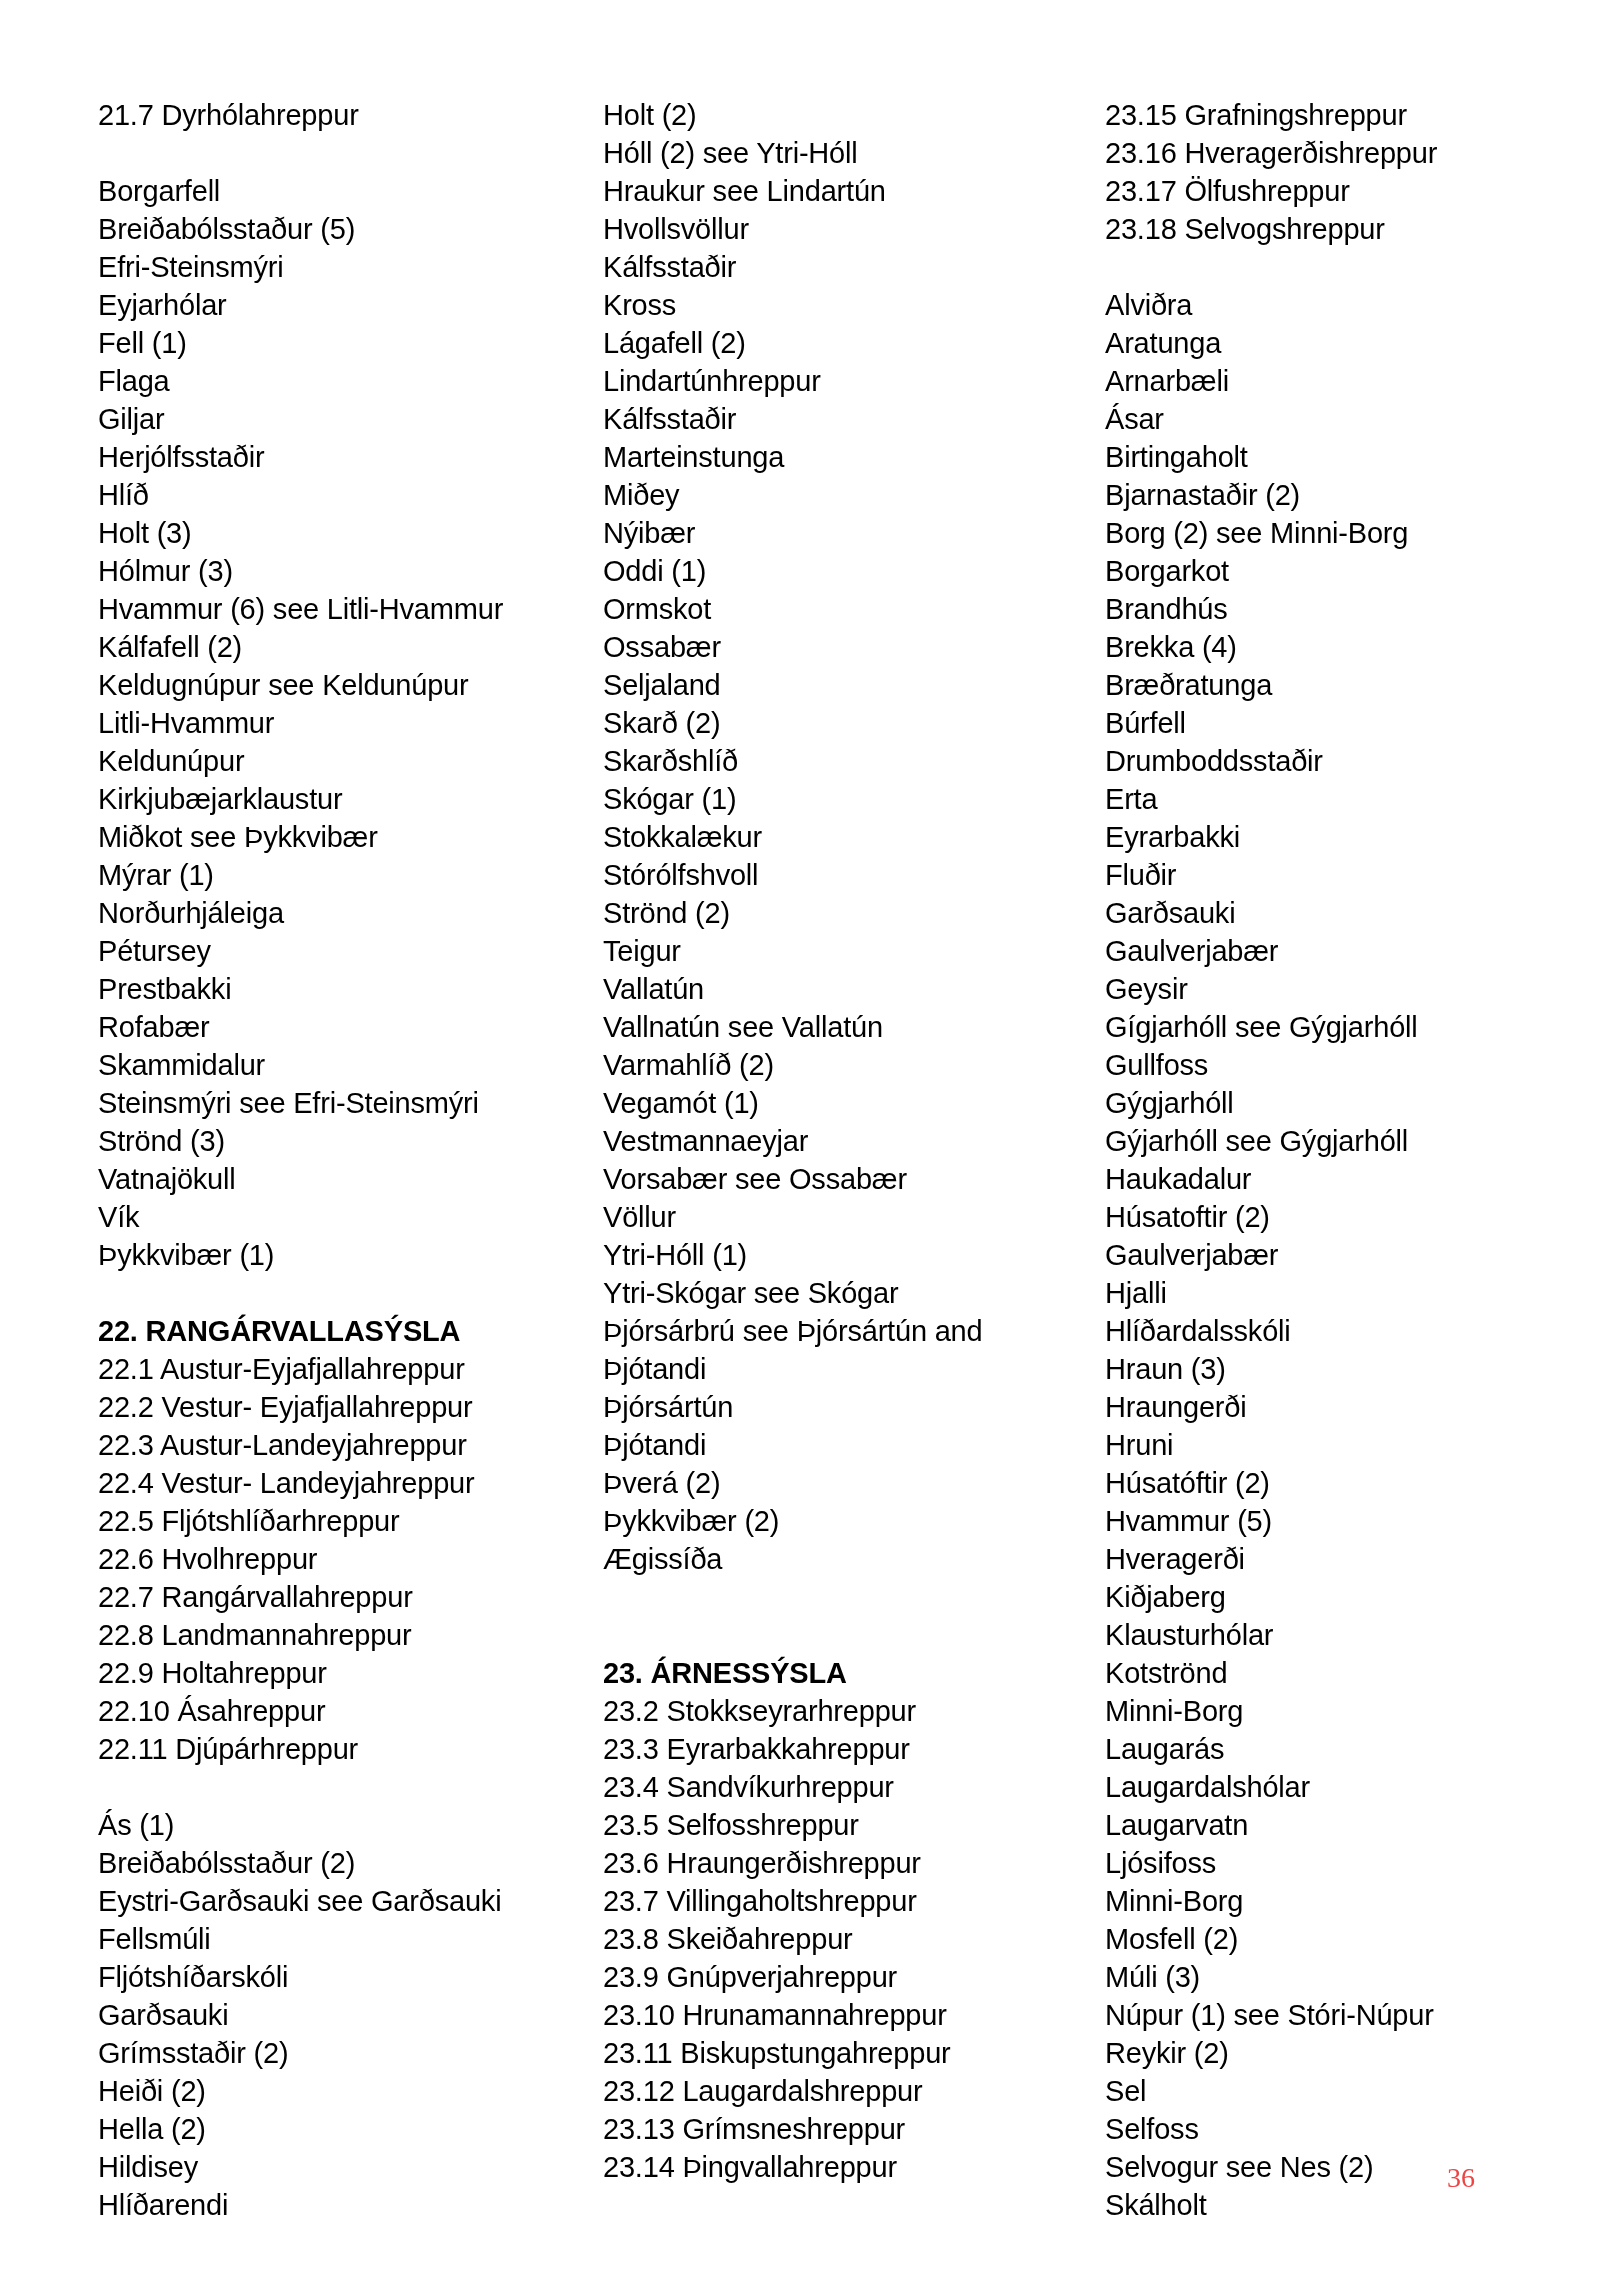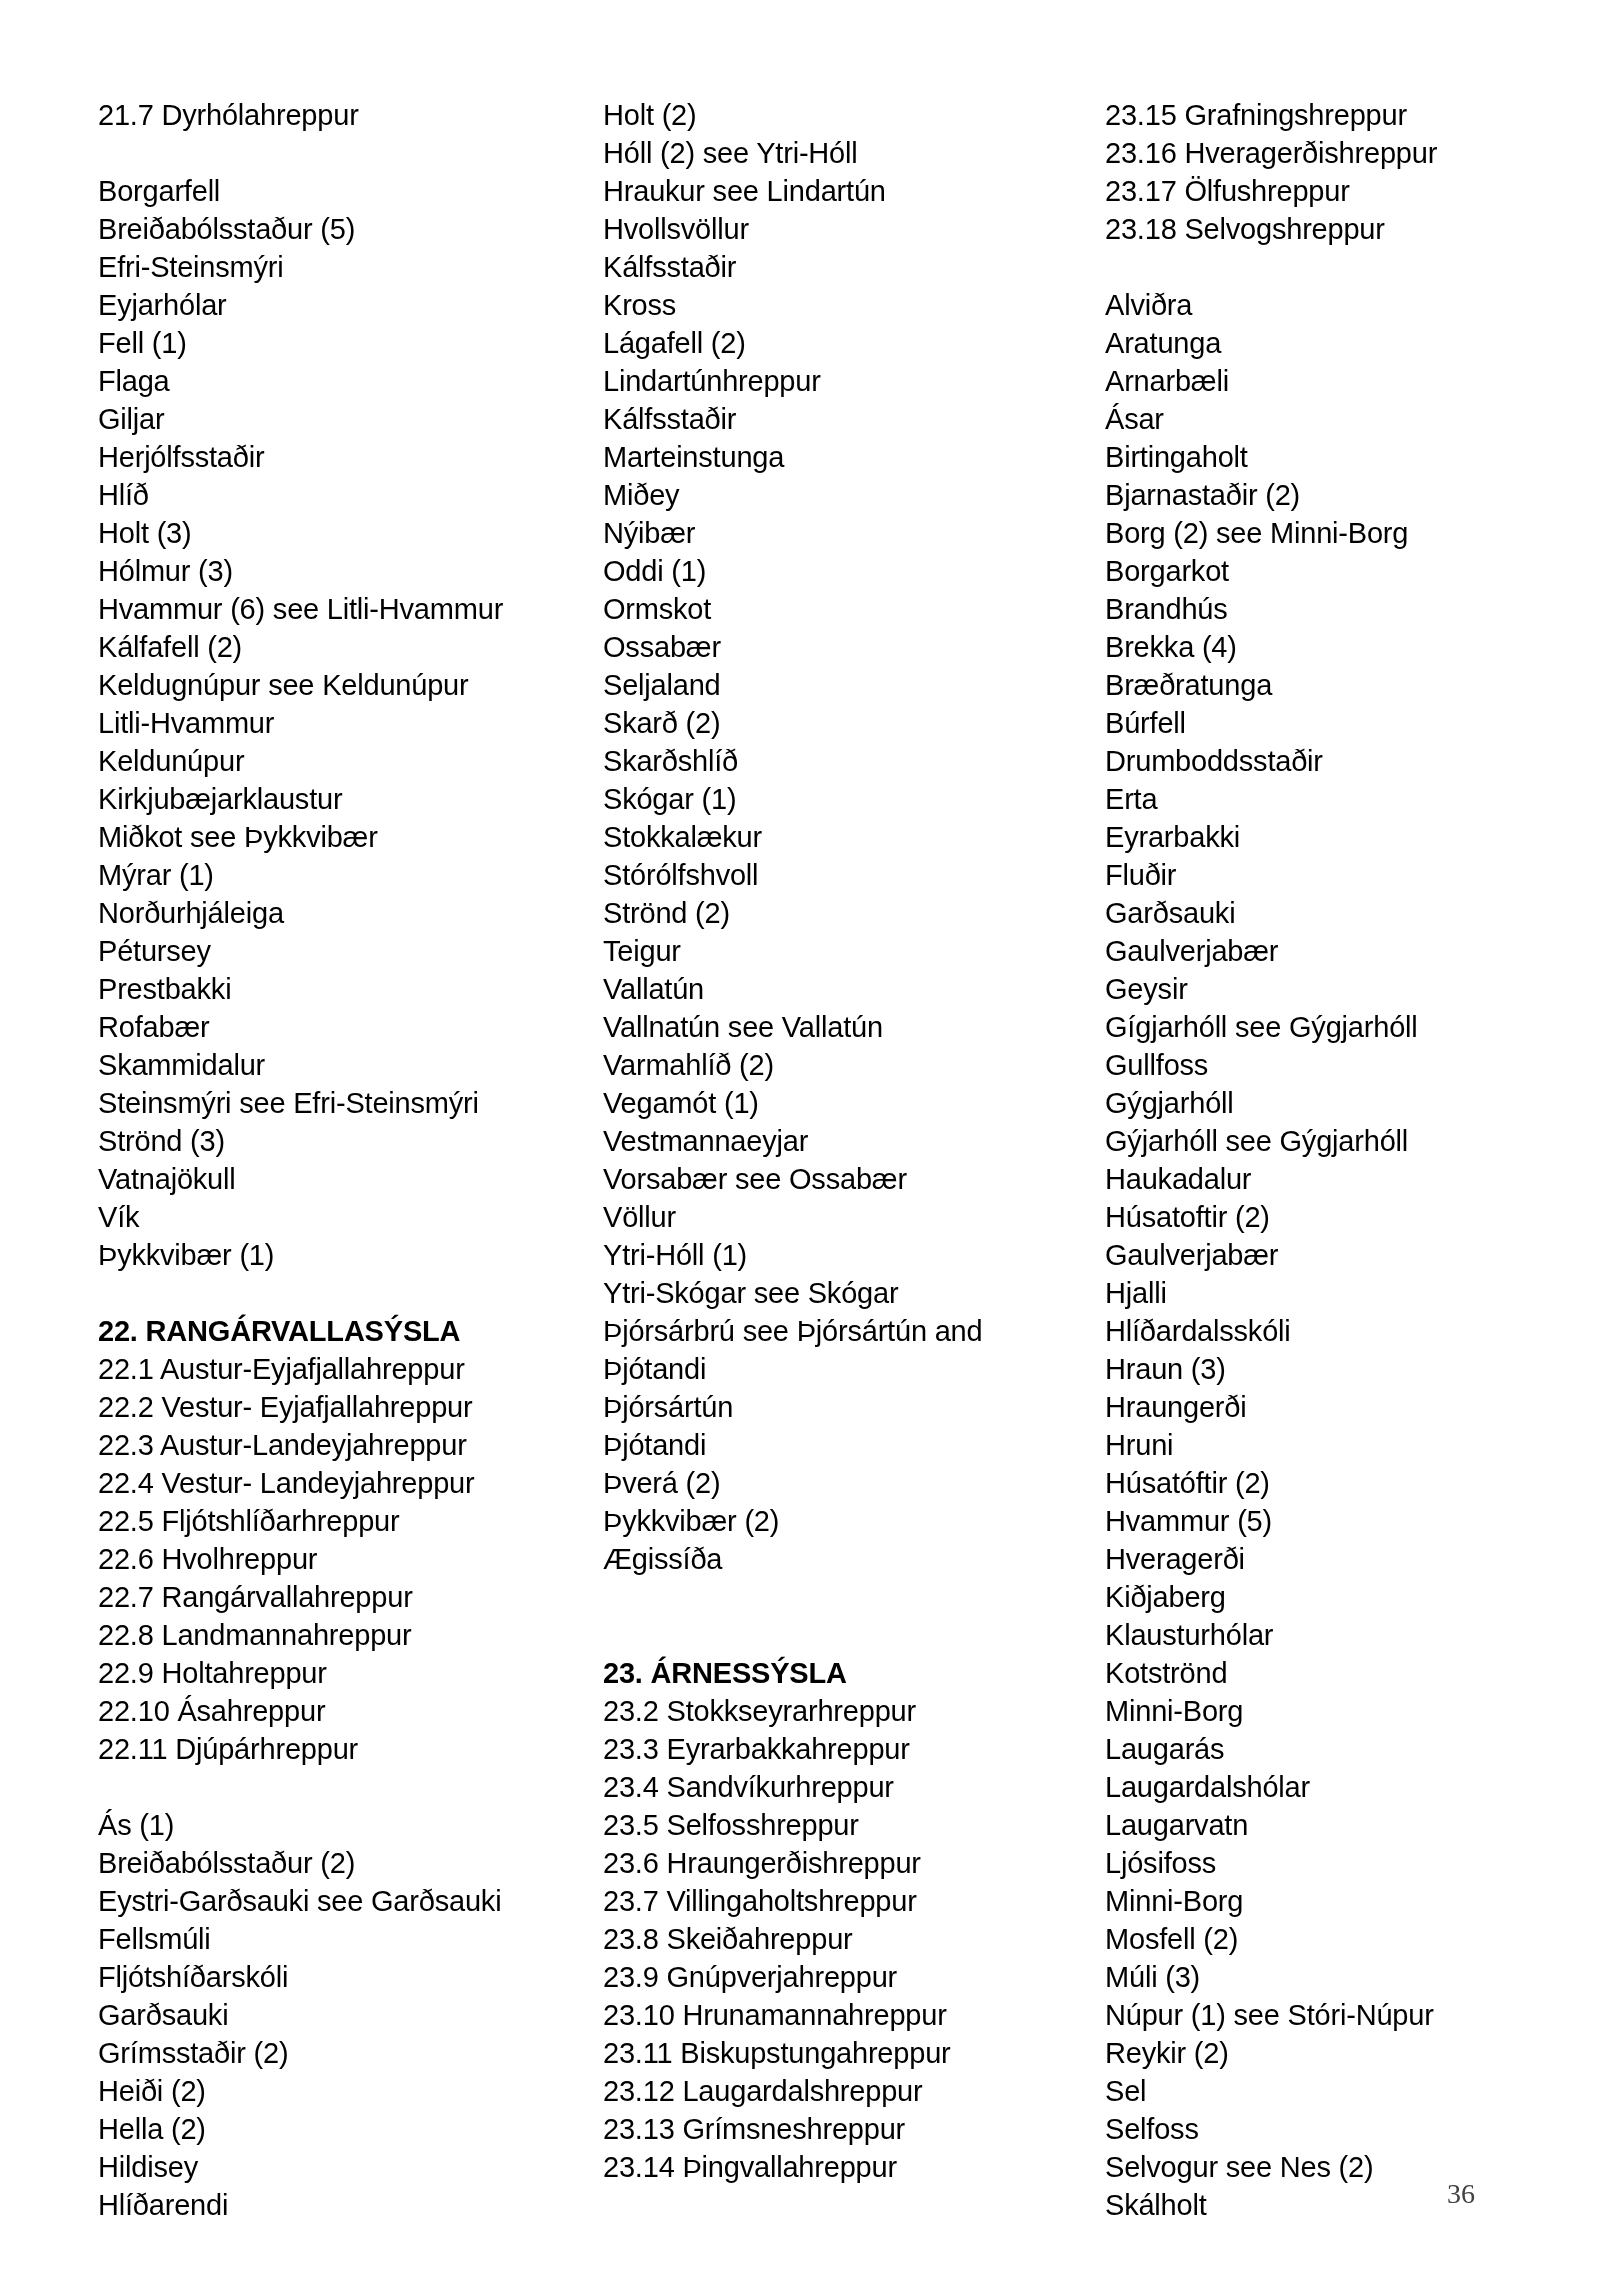--- a/index.html
+++ b/index.html
@@ -30,22 +30,21 @@
   .col-2 { left: 603px; }
   .col-3 { left: 1105px; }
   .line { height: 38px; }
   .line.bold { font-weight: bold; }
   .page-number {
     position: absolute;
     left: 1447px;
     top: 2162px;
     font-family: "Liberation Serif", serif;
     font-size: 28px;
-    color: #404040;
-    margin-top: 16px;
+    color: #ef4444;
   }
 </style>
 </head>
 <body>
 
 <div class="page">
   <div class="column col-1">
       <div class="line">21.7 Dyrhólahreppur</div>
       <div class="line"></div>
       <div class="line">Borgarfell</div>

